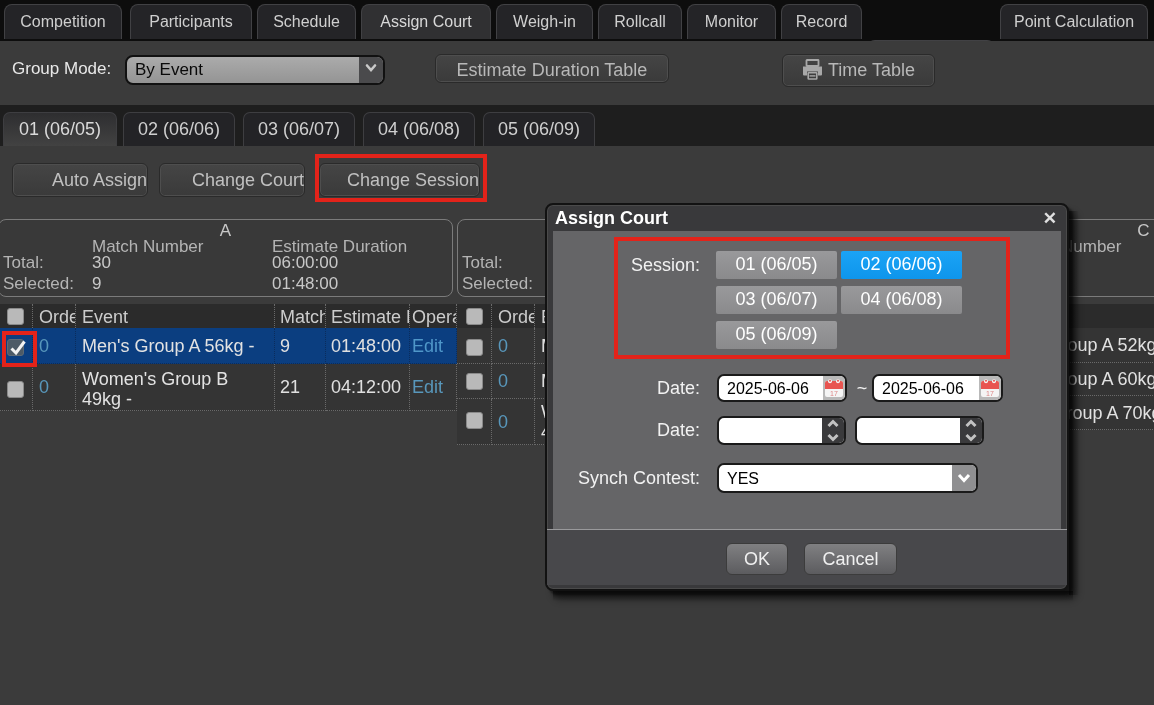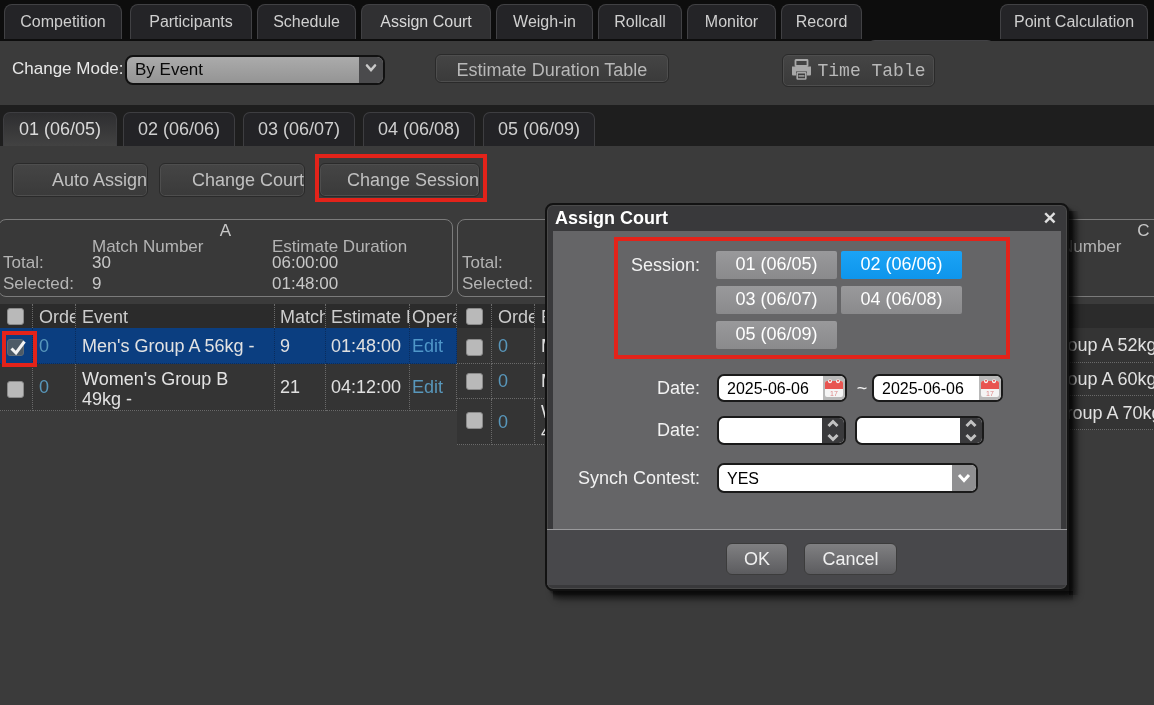--- a/index.html
+++ b/index.html
@@ -87,38 +87,38 @@
   <div class="ttab" style="left:257px;width:99px;">Schedule</div>
   <div class="ttab act" style="left:361px;width:130px;">Assign Court</div>
   <div class="ttab" style="left:496px;width:97px;">Weigh-in</div>
   <div class="ttab" style="left:598px;width:84px;">Rollcall</div>
   <div class="ttab" style="left:687px;width:89px;">Monitor</div>
   <div class="ttab" style="left:781px;width:81px;">Record</div>
   <div class="ttab" style="left:867px;width:128px;margin-top:36px;">Certification</div>
   <div class="ttab" style="left:1000px;width:148px;">Point Calculation</div>
 </div>
 <div id="modebar">
-  <div class="abs" style="left:12px;top:18px;color:#e8e8e8;font-size:17px;">Change Mode:</div>
+  <div class="abs" style="left:12px;top:18px;color:#e8e8e8;font-size:17px;">Group Mode:</div>
   <div id="selByEvent">
     <div class="txt">By Event</div>
     <div class="arr">
         <svg class="chev" viewBox="0 0 12 12">
           <path d="M2 3.5 L6 8 L10 3.5" stroke="#c9c9c9" stroke-width="2.6" fill="none" stroke-linecap="round"></path>
         </svg>
       </div>
   </div>
   <div class="gbtn" style="left:435px;top:13px;width:234px;height:29px;line-height:31px;">Estimate Duration Table</div>
   <div class="gbtn" style="left:782px;top:13px;width:153px;height:33px;line-height:31px;"><svg width="21" height="21" viewBox="0 0 21 21" style="position:relative;top:4px;margin-right:5px;">
         <g fill="#a8a8a8">
           <rect x="4.5" y="1" width="12" height="6" rx="0.5" fill="none" stroke="#a8a8a8" stroke-width="1.8"></rect>
           <path d="M1 7.5 h19 v8 a1 1 0 0 1 -1 1 h-3 v-4 h-11 v4 h-3 a1 1 0 0 1 -1 -1 z"></path>
           <rect x="6.2" y="13.7" width="8.6" height="6.3" rx="0.5" fill="none" stroke="#a8a8a8" stroke-width="1.6"></rect>
           <rect x="7.5" y="16.2" width="6" height="1.4" fill="#a8a8a8"></rect>
         </g>
-      </svg><span style="position:relative;top:0;font-family:Liberation Mono, monospace;">Time Table</span></div>
+      </svg><span style="position:relative;top:0;">Time Table</span></div>
 </div>
 
 <div id="sessband">
   <div class="stab act" style="left:3px;width:114px;">01 (06/05)</div>
   <div class="stab" style="left:123px;width:112px;">02 (06/06)</div>
   <div class="stab" style="left:243px;width:112px;">03 (06/07)</div>
   <div class="stab" style="left:363px;width:112px;">04 (06/08)</div>
   <div class="stab" style="left:483px;width:112px;">05 (06/09)</div>
 </div>
 

